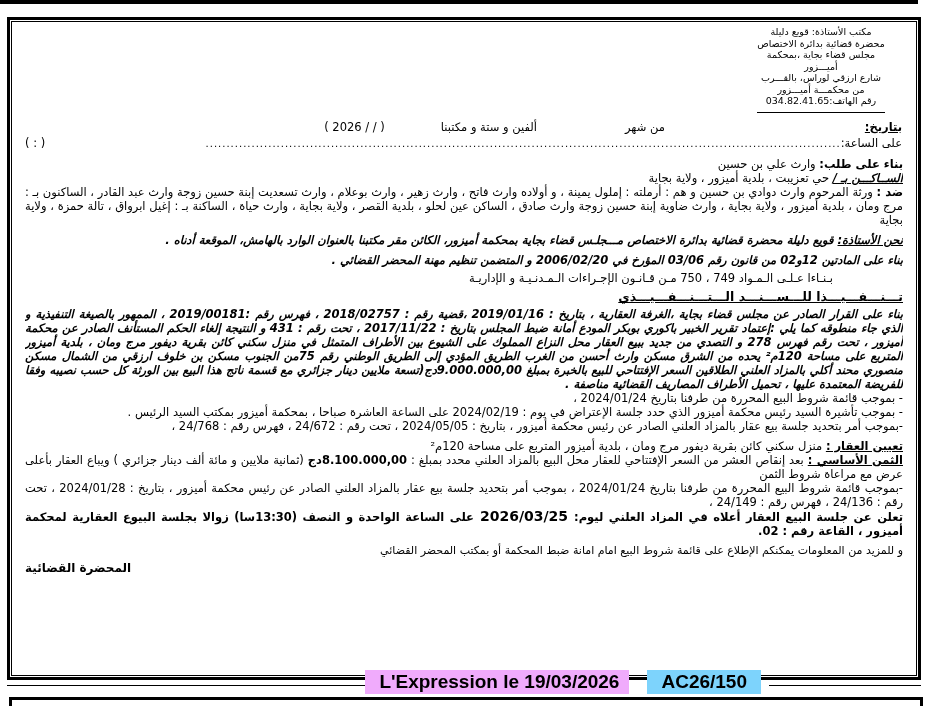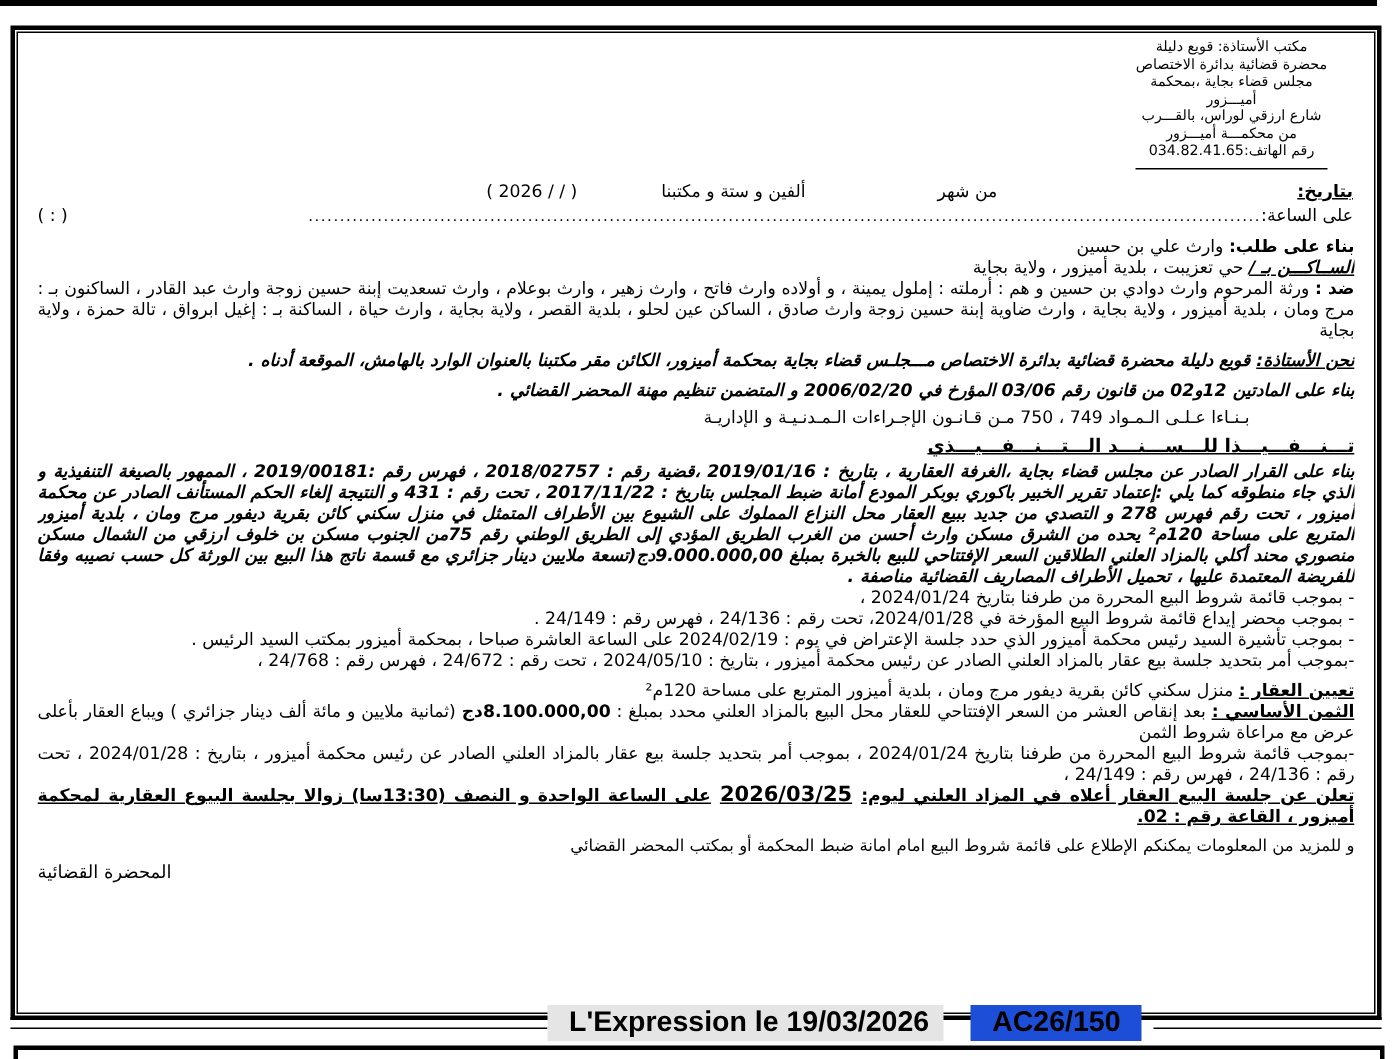--- a/index.html
+++ b/index.html
@@ -27,32 +27,32 @@
   
   .body-flow{position:absolute;top:137px;left:15px;right:15px;height:534px;overflow:hidden;
              direction:rtl;font-size:11.5px;line-height:14px;text-align:justify;}
   .body-flow p{margin:0;}
   .mt6{margin-top:6px !important;} .mt4{margin-top:4px !important;}
   .ital{font-style:italic;font-weight:bold;}
   .u{text-decoration:underline;}
   .b{font-weight:bold;}
   .law2{padding-left:150px;padding-right:70px;letter-spacing:.5px;}
   .exec-heading{text-align:right;font-weight:bold;font-size:12.5px;margin:5px 0 3px !important;}
-  .announce{font-weight:bold;text-decoration:underline;}
+  .announce{font-weight:bold;}
   .announce .big-date{font-size:14px;padding:0 6px;}
   .info-line{text-align:right;font-size:11px;margin-top:6px !important;}
-  .signature{text-align:left;font-weight:normal;font-size:12px;margin-top:3px !important;}
+  .signature{text-align:left;font-weight:bold;font-size:12px;margin-top:3px !important;}
   
   .footer{position:absolute;left:7px;top:668px;width:914px;height:28px;display:flex;align-items:center;}
   .dbl-rule{height:5px;border-top:2.5px solid #000;border-bottom:1.5px solid #000;}
   .rule-left{flex:1;}
   .rule-right{width:152px;}
-  .news{font-family:"Liberation Sans",sans-serif;font-weight:bold;font-size:19px;background:#e5e5e5;
+  .news{font-family:"Liberation Sans",sans-serif;font-weight:bold;font-size:19px;background:#f0abfc;
         padding:1px 10px 1px 14px;white-space:nowrap;}
-  .ref{font-family:"Liberation Sans",sans-serif;font-weight:bold;font-size:19px;background:#1d4ed8;
+  .ref{font-family:"Liberation Sans",sans-serif;font-weight:bold;font-size:19px;background:#7dd3fc;
        padding:1px 14px;margin:0 8px 0 18px;white-space:nowrap;}
   .box2{position:absolute;left:9px;top:697px;width:908px;height:40px;border:3px solid #000;background:#fff;}
 </style>
 </head>
 <body>
 
 <div class="page">
 
   <div class="top-rule"></div>
 
@@ -100,23 +100,22 @@
 
       <p class="ital mt6">بناء على المادتين 12و02 من قانون رقم 03/06 المؤرخ في 2006/02/20 و المتضمن تنظيم مهنة المحضر القضائي .</p>
 
       <p class="law2 mt4">بـنـاءا عـلـى الـمـواد 749 ، 750 مـن قـانـون الإجـراءات الـمـدنـيـة و الإداريـة</p>
 
       <p class="exec-heading u">تـــنـــفـــيـــذا للـــســـنـــد الـــتـــنـــفـــيـــذي</p>
 
       <p class="ital">بناء على القرار الصادر عن مجلس قضاء بجاية ،الغرفة العقارية ، بتاريخ : 2019/01/16 ،قضية رقم : 2018/02757 ، فهرس رقم :2019/00181 ، الممهور بالصيغة التنفيذية و الذي جاء منطوقه كما يلي :إعتماد تقرير الخبير باكوري بوبكر المودع أمانة ضبط المجلس بتاريخ : 2017/11/22 ، تحت رقم : 431 و النتيجة إلغاء الحكم المستأنف الصادر عن محكمة أميزور ، تحت رقم فهرس 278 و التصدي من جديد ببيع العقار محل النزاع المملوك على الشيوع بين الأطراف المتمثل في منزل سكني كائن بقرية ديفور مرج ومان ، بلدية أميزور المتربع على مساحة 120م² يحده من الشرق مسكن وارث أحسن من الغرب الطريق المؤدي إلى الطريق الوطني رقم 75من الجنوب مسكن بن خلوف ارزقي من الشمال مسكن منصوري محند أكلي بالمزاد العلني الطلاقين السعر الإفتتاحي للبيع بالخبرة بمبلغ 9.000.000,00دج(تسعة ملايين دينار جزائري مع قسمة ناتج هذا البيع بين الورثة كل حسب نصيبه وفقا للفريضة المعتمدة عليها ، تحميل الأطراف المصاريف القضائية مناصفة .</p>
 
       <p>- بموجب  قائمة شروط البيع المحررة من طرفنا بتاريخ 2024/01/24 ،</p>
-      <p>- بموجب محضر إيداع قائمة شروط البيع المؤرخة في 2024/01/28، تحت رقم : 24/136 ، فهرس رقم : 24/149 .</p>
       <p>- بموجب تأشيرة السيد رئيس محكمة أميزور الذي حدد جلسة الإعتراض في يوم : 2024/02/19 على الساعة العاشرة صباحا ، بمحكمة أميزور بمكتب  السيد الرئيس .</p>
-      <p>-بموجب أمر بتحديد جلسة بيع عقار بالمزاد العلني الصادر عن رئيس محكمة أميزور ، بتاريخ : 2024/05/10 ، تحت رقم : 24/672 ، فهرس رقم : 24/768 ،</p>
+      <p>-بموجب أمر بتحديد جلسة بيع عقار بالمزاد العلني الصادر عن رئيس محكمة أميزور ، بتاريخ : 2024/05/05 ، تحت رقم : 24/672 ، فهرس رقم : 24/768 ،</p>
 
       <p class="mt6"><span class="b u">تعيين العقار :</span> <span>منزل سكني كائن بقرية ديفور مرج ومان ، بلدية أميزور المتربع على مساحة 120م²</span></p>
 
       <p><span class="b u">الثمن الأساسي :</span> <span>بعد إنقاص العشر من السعر الإفتتاحي للعقار محل البيع بالمزاد العلني محدد بمبلغ :</span> <span class="b">8.100.000,00دج</span> <span>(ثمانية ملايين و مائة ألف دينار جزائري ) ويباع العقار بأعلى عرض مع مراعاة شروط الثمن</span></p>
 
       <p>-بموجب  قائمة شروط البيع المحررة من طرفنا بتاريخ 2024/01/24 ،  بموجب أمر بتحديد جلسة بيع عقار بالمزاد العلني الصادر عن رئيس محكمة أميزور ، بتاريخ : 2024/01/28 ، تحت رقم : 24/136 ، فهرس رقم : 24/149 ،</p>
 
       <p class="announce"><span>تعلن عن جلسة البيع العقار أعلاه في المزاد العلني  ليوم:</span><span class="big-date">2026/03/25</span><span>على الساعة الواحدة و النصف (13:30سا) زوالا بجلسة البيوع العقارية لمحكمة أميزور ، القاعة رقم : 02.</span></p>
 
       <p class="info-line">و للمزيد من المعلومات يمكنكم الإطلاع  على قائمة شروط البيع امام امانة ضبط المحكمة أو بمكتب المحضر القضائي</p>

